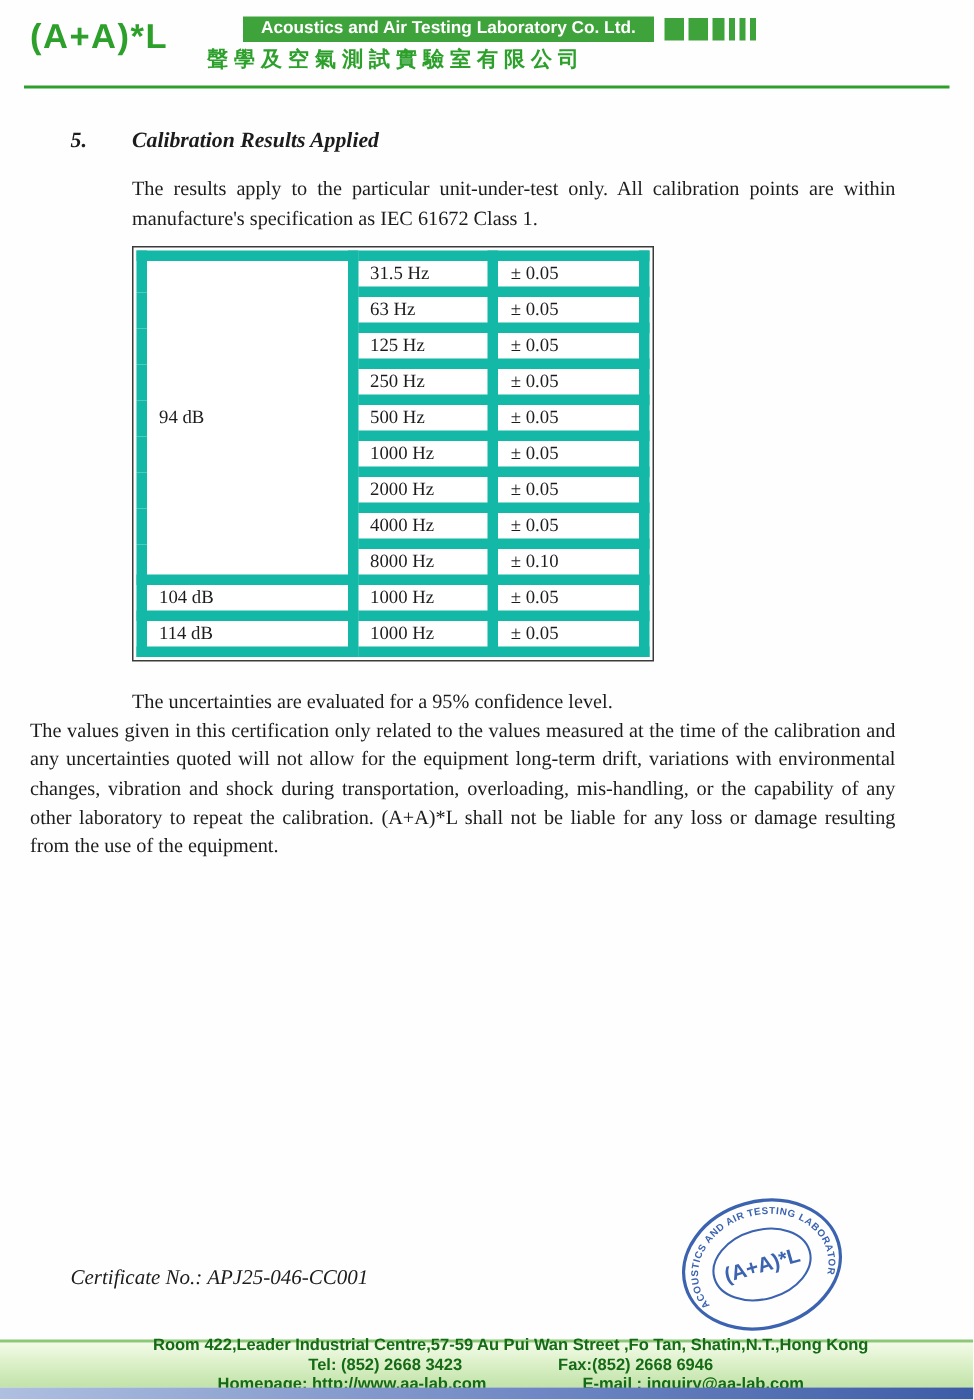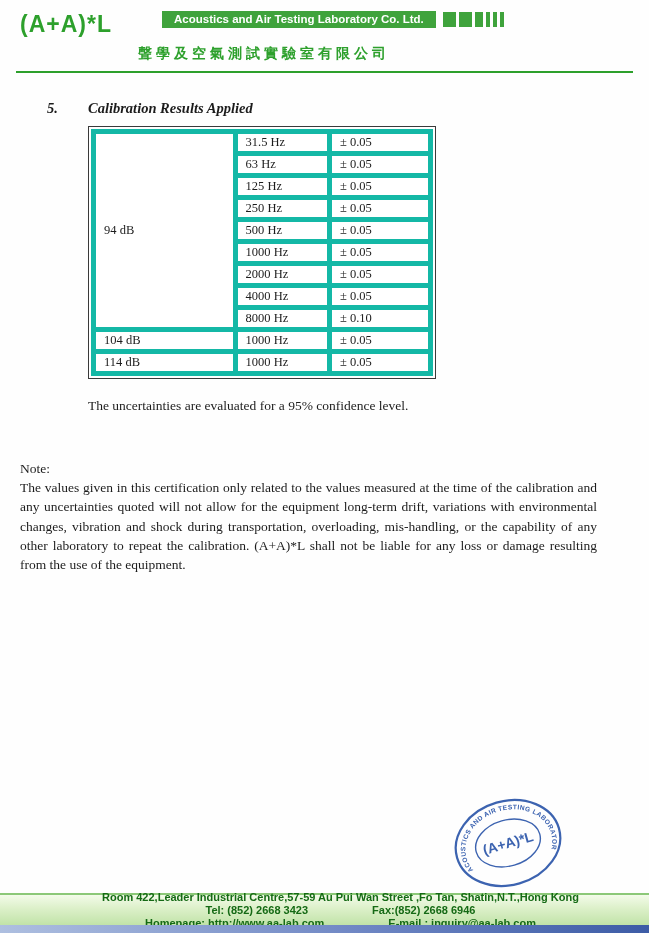--- a/index.html
+++ b/index.html
@@ -19,33 +19,33 @@
   .header-right { margin-left:26px; }
   .banner-row { display:flex; gap:7px;padding-left:24px; }
   .banner {
     background:#3fa33c; color:#ffffff; font-family:"Liberation Sans", sans-serif;
     font-size:11.5px; font-weight:bold; padding:2px 12px 3px; white-space:nowrap;
   }
   .blocks { display:flex; align-items:center; gap:3px; }
   .blocks span { background:#3fa33c; height:15px; display:inline-block; }
   .company-zh {
     color:#2da02c; font-weight:bold; font-size:14px; letter-spacing:4px;
-    margin-top:17px; font-family:"Liberation Sans", sans-serif;
+    margin-top:3px; font-family:"Liberation Sans", sans-serif;
   }
   .header-rule { height:2px; background:#2da02c; margin:8px 16px 0 16px; }
 
   
   .sec-heading { margin:27px 0 0 47px; font-size:14.5px; font-weight:bold; font-style:italic; display:flex; }
   .sec-num { width:41px; }
   .para-results { margin:13px 52px 0 88px; font-size:13.5px; line-height:1.45; text-align:justify; }
   .table-caption { margin:22px 0 0 88px; font-size:13.5px; }
 
   .table-wrap { margin:9px 0 0 88px; width:348px; border:1px solid #3a3a3a; padding:2px; background:#fff; }
   table.unc { border-collapse:collapse; width:100%; font-size:12.5px; }
-  table.unc td { border:5px solid #14b8a6; padding:1px 8px; height:16px; vertical-align:middle; }
+  table.unc td { border:7px solid #14b8a6; padding:1px 8px; height:16px; vertical-align:middle; }
   td.level-cell { vertical-align:top; }
 
   .conf-note { margin:19px 0 0 88px; font-size:13.5px; }
   .note-label { margin:47px 0 0 20px; font-size:13.5px; }
   .note-body { margin:1px 52px 0 20px; font-size:13.5px; line-height:1.43; text-align:justify; }
 
   
   .cert-no { position:absolute; left:47px; top:845px; font-style:italic; font-size:14px; }
   .page-num { position:absolute; left:531px; top:894px; font-style:italic; font-size:14px; }
   .stamp { position:absolute; left:447px; top:791px; }
@@ -86,20 +86,21 @@
       <div class="company-zh">聲學及空氣測試實驗室有限公司</div>
     </div>
   </div>
   <div class="header-rule"></div>
 
   <div class="sec-heading">
     <span class="sec-num">5.</span>
     <span>Calibration Results Applied</span>
   </div>
 
+  <p class="para-results">The results apply to the particular unit-under-test only. All calibration points are within manufacture's specification as IEC 61672 Class 1.</p>
 
 
   <div class="table-wrap">
     <table class="unc">
       <colgroup>
           <col style="width:42%">
           <col style="width:28%">
           <col style="width:30%">
         </colgroup>
       <tbody>
@@ -149,23 +150,23 @@
           <td>114 dB</td>
           <td>1000 Hz</td>
           <td>±  0.05</td>
         </tr>
       </tbody>
     </table>
   </div>
 
   <p class="conf-note">The uncertainties are evaluated for a 95% confidence level.</p>
 
-  <p class="note-label">Note:</p>
   <p class="note-body">The values given in this certification only related to the values measured at the time of the calibration and any uncertainties quoted will not allow for the equipment long-term drift, variations with environmental changes, vibration and shock during transportation, overloading, mis-handling, or the capability of any other laboratory to repeat the calibration. (A+A)*L shall not be liable for any loss or damage resulting from the use of the equipment.</p>
 
+  <div class="cert-no">Certificate No.: APJ25-046-CC001</div>
 
   <svg class="stamp" width="122" height="104" viewBox="0 0 122 104">
     <g transform="rotate(-16 61 52)">
       <ellipse cx="61" cy="52" rx="53" ry="42" fill="none" stroke="#3c63b0" stroke-width="2.2"></ellipse>
       <ellipse cx="61" cy="52" rx="33" ry="23" fill="none" stroke="#3c63b0" stroke-width="1.4"></ellipse>
       <path id="stampArc" d="M 21 70 A 44 36 0 1 1 101 70" fill="none"></path>
       <text font-size="6.6" font-family="Liberation Sans, sans-serif" font-weight="bold" fill="#3c63b0" letter-spacing="0.4">
         <textPath href="#stampArc" startOffset="1%">ACOUSTICS AND AIR TESTING LABORATORY CO., LTD.</textPath>
       </text>
       <text x="61" y="57" text-anchor="middle" font-size="14" font-weight="bold" fill="#3c63b0" font-family="Liberation Sans, sans-serif">(A+A)*L</text>

